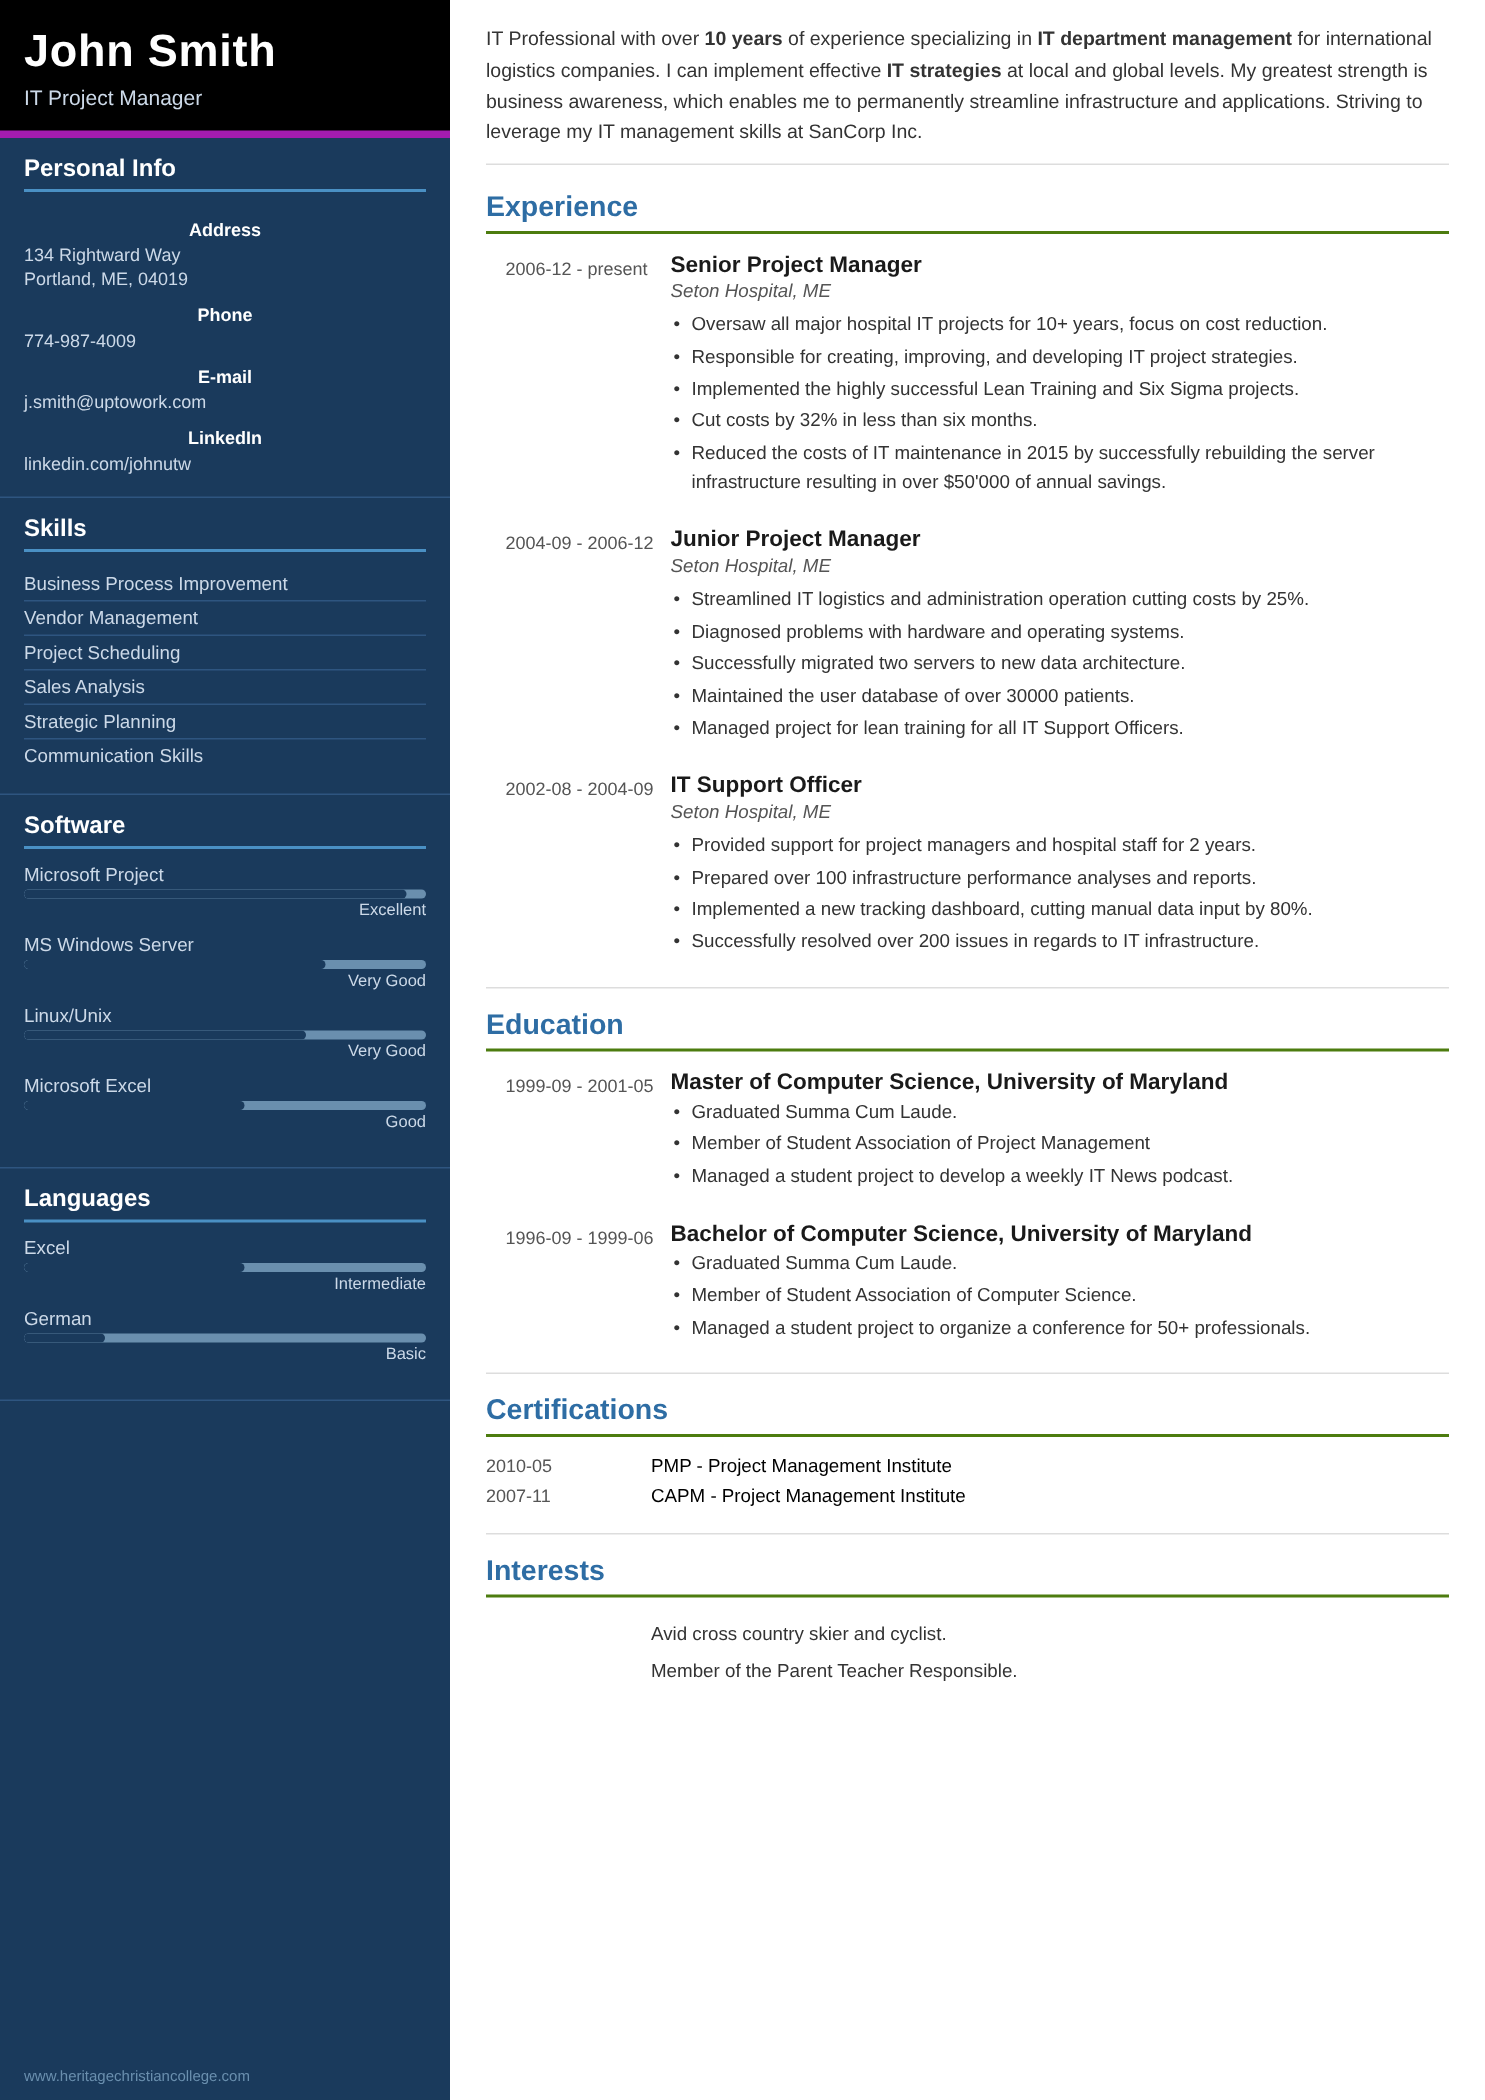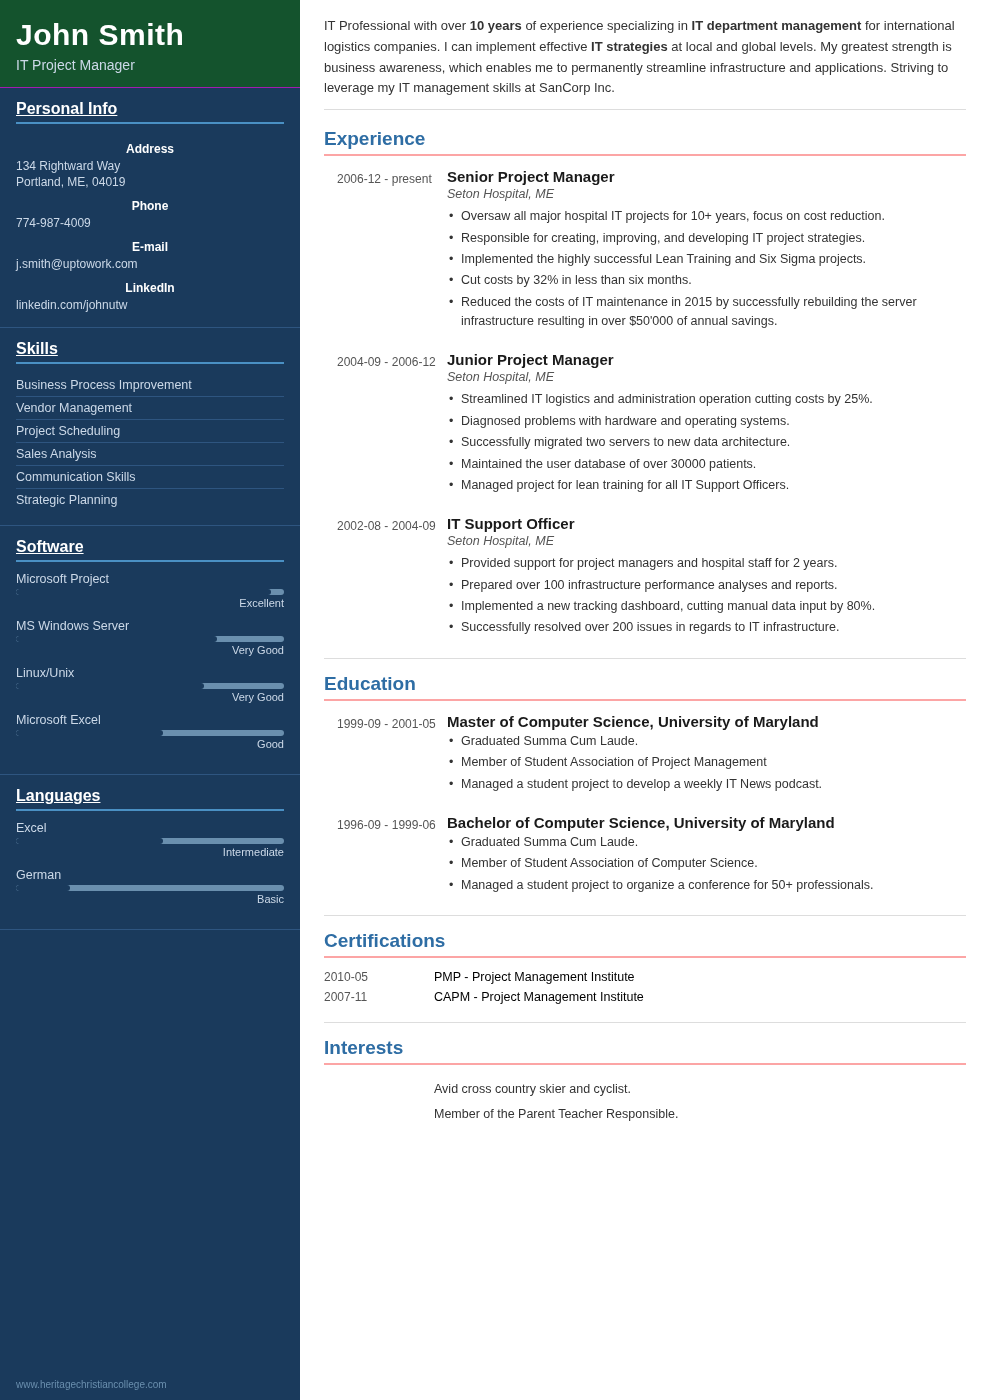--- a/index.html
+++ b/index.html
@@ -17,23 +17,23 @@
       width: 300px;
       min-width: 300px;
       background: #1a3a5c;
       color: #fff;
       padding: 0;
       display: flex;
       flex-direction: column;
     }
 
     .sidebar-header {
-      background: #14532d;
+      background: #000000;
       padding: 18px 20px 14px 16px;
-      border-bottom: 1px solid #a21caf;
+      border-bottom: 5px solid #a21caf;
     }
 
     .sidebar-header h1 {
       font-size: 30px;
       font-weight: 900;
       color: #fff;
       letter-spacing: 0.5px;
       line-height: 1.15;
     }
 
@@ -51,21 +51,20 @@
 
     .section-title {
       font-size: 16px;
       font-weight: 700;
       color: #fff;
       margin-bottom: 10px;
       padding-bottom: 4px;
       border-bottom: 2px solid #4a90c4;
       display: inline-block;
       width: 100%;
-      text-decoration: underline;
     }
 
     .info-label {
       font-weight: 700;
       font-size: 12px;
       color: #fff;
       margin-top: 8px;
       margin-bottom: 2px;
       text-align: center;
     }
@@ -153,21 +152,21 @@
     .summary-text strong {
       font-weight: 700;
     }
 
     .main-section-title {
       font-size: 19px;
       font-weight: 700;
       color: #2e6da4;
       margin-bottom: 12px;
       padding-bottom: 4px;
-      border-bottom: 2px solid #fca5a5;
+      border-bottom: 2px solid #4d7c0f;
     }
 
     .main-section {
       margin-bottom: 18px;
     }
 
     .experience-entry {
       display: flex;
       margin-bottom: 18px;
       margin-left: 13px;
@@ -274,22 +273,22 @@
     <div class="info-value">linkedin.com/johnutw</div>
   </div>
 
   <div class="section-block">
     <div class="section-title">Skills</div>
     <div id="skills-list">
         <div class="skill-item">Business Process Improvement</div>
         <div class="skill-item">Vendor Management</div>
         <div class="skill-item">Project Scheduling</div>
         <div class="skill-item">Sales Analysis</div>
+        <div class="skill-item">Strategic Planning</div>
         <div class="skill-item">Communication Skills</div>
-        <div class="skill-item">Strategic Planning</div>
       </div>
   </div>
 
   <div class="section-block">
     <div class="section-title">Software</div>
     <div id="software-list">
         <div class="software-item">
           <div class="software-name">Microsoft Project</div>
           <div class="bar-track" style="background: rgb(106, 143, 174);">
             <div class="bar-filled" style="width: 95%; background: rgb(26, 58, 92);"></div>

